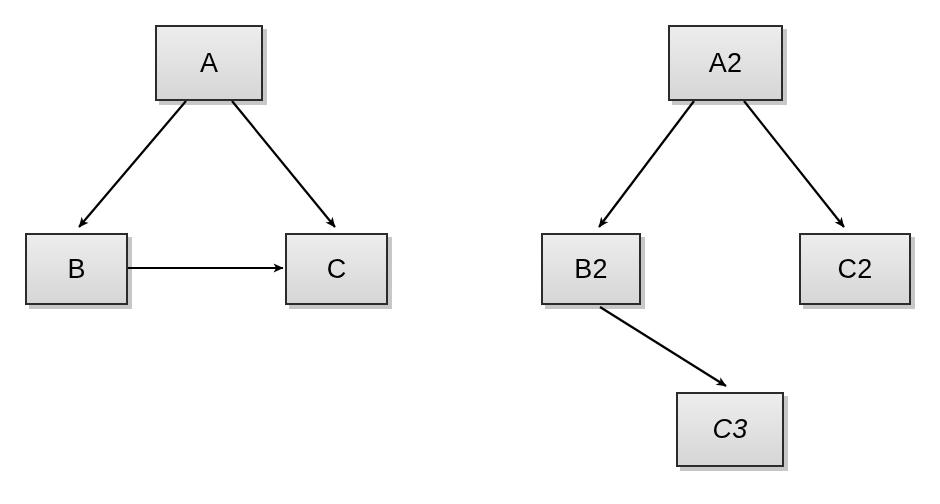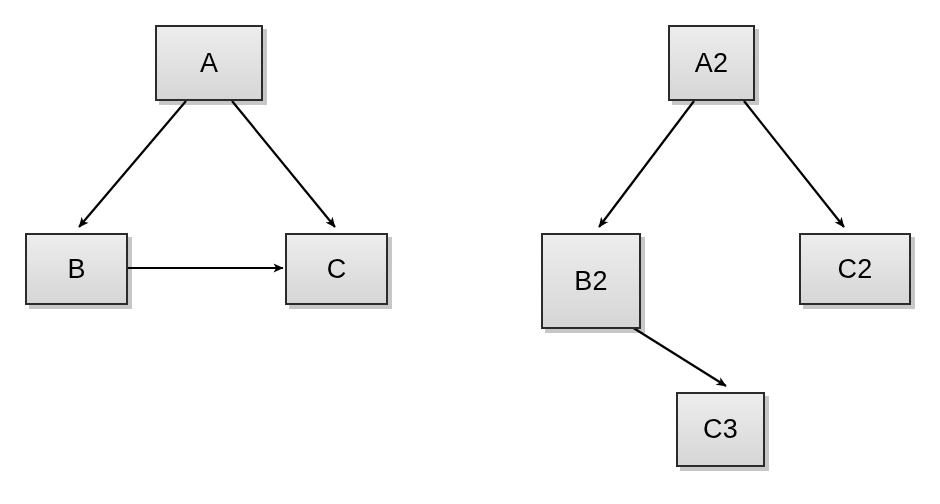--- a/index.html
+++ b/index.html
@@ -73,29 +73,29 @@
   </div>
 
   <div class="node" style="left:25px; top:233px; width:103px; height:72px;">
     <span class="node-label">B</span>
   </div>
 
   <div class="node" style="left:285px; top:233px; width:103px; height:72px;">
     <span class="node-label">C</span>
   </div>
 
-  <div class="node" style="left:668px; top:25px; width:87px; height:76px;">
+  <div class="node" style="left:668px; top:25px; width:115px; height:76px;">
     <span class="node-label">A2</span>
   </div>
 
-  <div class="node" style="left:541px; top:233px; width:100px; height:96px;">
+  <div class="node" style="left:541px; top:233px; width:100px; height:72px;">
     <span class="node-label">B2</span>
   </div>
 
   <div class="node" style="left:799px; top:233px; width:112px; height:72px;">
     <span class="node-label">C2</span>
   </div>
 
-  <div class="node" style="left:676px; top:392px; width:89px; height:75px;">
+  <div class="node" style="left:676px; top:392px; width:108px; height:75px;font-style:italic;">
     <span class="node-label">C3</span>
   </div>
 
 </div>
 
 </body></html>

